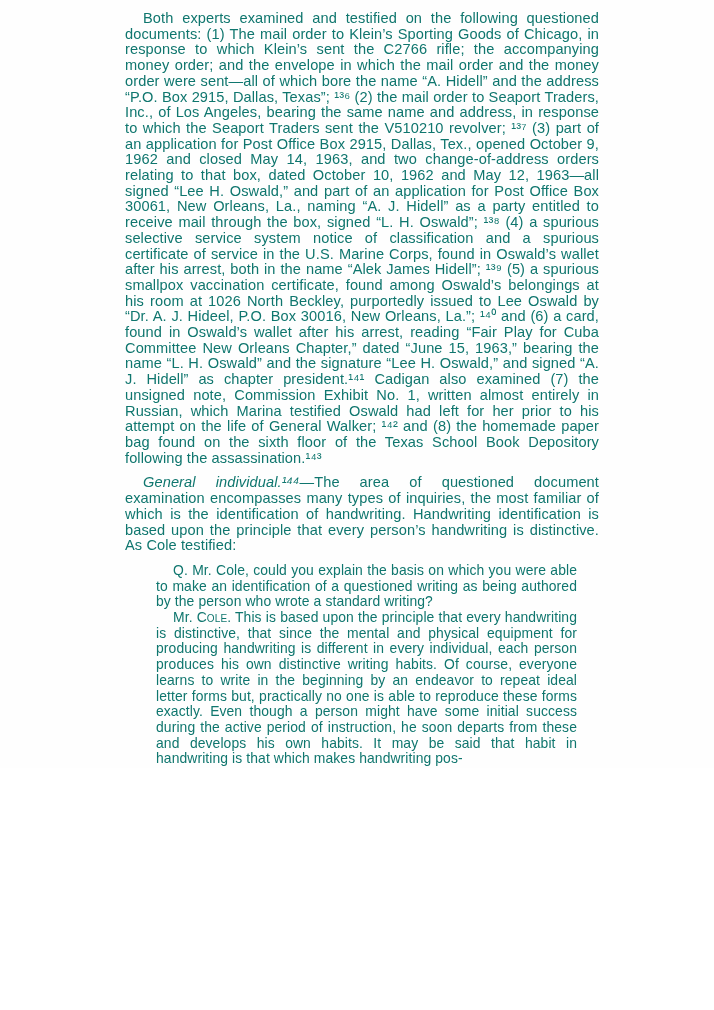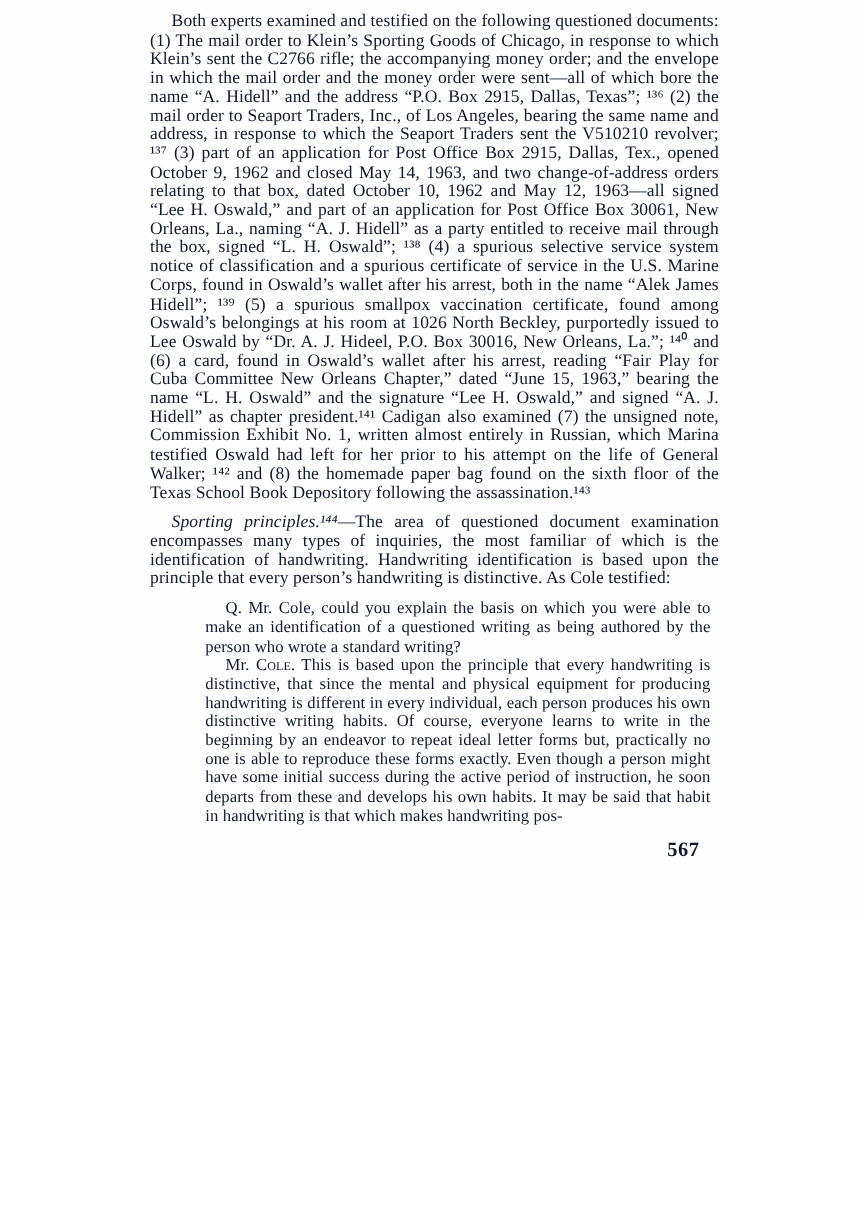--- a/index.html
+++ b/index.html
@@ -5,22 +5,22 @@
   html, body {
     margin: 0;
     padding: 0;
     background: #ffffff;
   }
   .scan-page {
     position: relative;
     width: 714px;
     height: 768px;
     background: #fefefe;
-    font-family: Liberation Serif, serif;
-    color: #0f172a;
+    font-family: Liberation Sans, sans-serif;
+    color: #0f766e;
     overflow: hidden;
   }
   .text-block {
     position: absolute;
     left: 125px;
     top: 11px;
     width: 474px;
   }
   .body-para {
     margin: 0;
@@ -31,21 +31,21 @@
     letter-spacing: 0.1px;
   }
   .para-spacer {
     margin-top: 9px;
   }
   .lead-italic {
     font-style: italic;
   }
   .quote-block {
     margin-top: 9px;
-    margin-left: 46px;
+    margin-left: 31px;
     width: 421px;
   }
   .quote-para {
     margin: 0;
     font-size: 13.9px;
     line-height: 15.7px;
     text-align: justify;
     text-indent: 17px;
     letter-spacing: 0.1px;
   }
@@ -62,21 +62,21 @@
   }
 </style>
 </head>
 <body>
 
 <div class="scan-page">
   <div class="text-block">
 
     <p class="body-para">Both experts examined and testified on the following questioned documents: (1) The mail order to Klein’s Sporting Goods of Chicago, in response to which Klein’s sent the C2766 rifle; the accompanying money order; and the envelope in which the mail order and the money order were sent—all of which bore the name “A. Hidell” and the address “P.O. Box 2915, Dallas, Texas”; ¹³⁶ (2) the mail order to Seaport Traders, Inc., of Los Angeles, bearing the same name and address, in response to which the Seaport Traders sent the V510210 revolver; ¹³⁷ (3) part of an application for Post Office Box 2915, Dallas, Tex., opened October 9, 1962 and closed May 14, 1963, and two change-of-address orders relating to that box, dated October 10, 1962 and May 12, 1963—all signed “Lee H. Oswald,” and part of an application for Post Office Box 30061, New Orleans, La., naming “A. J. Hidell” as a party entitled to receive mail through the box, signed “L. H. Oswald”; ¹³⁸ (4) a spurious selective service system notice of classification and a spurious certificate of service in the U.S. Marine Corps, found in Oswald’s wallet after his arrest, both in the name “Alek James Hidell”; ¹³⁹ (5) a spurious smallpox vaccination certificate, found among Oswald’s belongings at his room at 1026 North Beckley, purportedly issued to Lee Oswald by “Dr. A. J. Hideel, P.O. Box 30016, New Orleans, La.”; ¹⁴⁰ and (6) a card, found in Oswald’s wallet after his arrest, reading “Fair Play for Cuba Committee New Orleans Chapter,” dated “June 15, 1963,” bearing the name “L. H. Oswald” and the signature “Lee H. Oswald,” and signed “A. J. Hidell” as chapter president.¹⁴¹ Cadigan also examined (7) the unsigned note, Commission Exhibit No. 1, written almost entirely in Russian, which Marina testified Oswald had left for her prior to his attempt on the life of General Walker; ¹⁴² and (8) the homemade paper bag found on the sixth floor of the Texas School Book Depository following the assassination.¹⁴³</p>
 
-    <p class="body-para para-spacer"><span class="lead-italic">Sporting principles.¹⁴⁴</span><span>—The area of questioned document examination encompasses many types of inquiries, the most familiar of which is the identification of handwriting. Handwriting identification is based upon the principle that every person’s handwriting is distinctive. As Cole testified:</span></p>
+    <p class="body-para para-spacer"><span class="lead-italic">General individual.¹⁴⁴</span><span>—The area of questioned document examination encompasses many types of inquiries, the most familiar of which is the identification of handwriting. Handwriting identification is based upon the principle that every person’s handwriting is distinctive. As Cole testified:</span></p>
 
     <div class="quote-block">
       <p class="quote-para">Q. Mr. Cole, could you explain the basis on which you were able to make an identification of a questioned writing as being authored by the person who wrote a standard writing?</p>
       <p class="quote-para"><span>Mr. </span><span class="speaker">Cole</span><span>. This is based upon the principle that every handwriting is distinctive, that since the mental and physical equipment for producing handwriting is different in every individual, each person produces his own distinctive writing habits. Of course, everyone learns to write in the beginning by an endeavor to repeat ideal letter forms but, practically no one is able to reproduce these forms exactly. Even though a person might have some initial success during the active period of instruction, he soon departs from these and develops his own habits. It may be said that habit in handwriting is that which makes handwriting pos-</span></p>
     </div>
 
     <div class="page-number">567</div>
   </div>
 </div>
 

